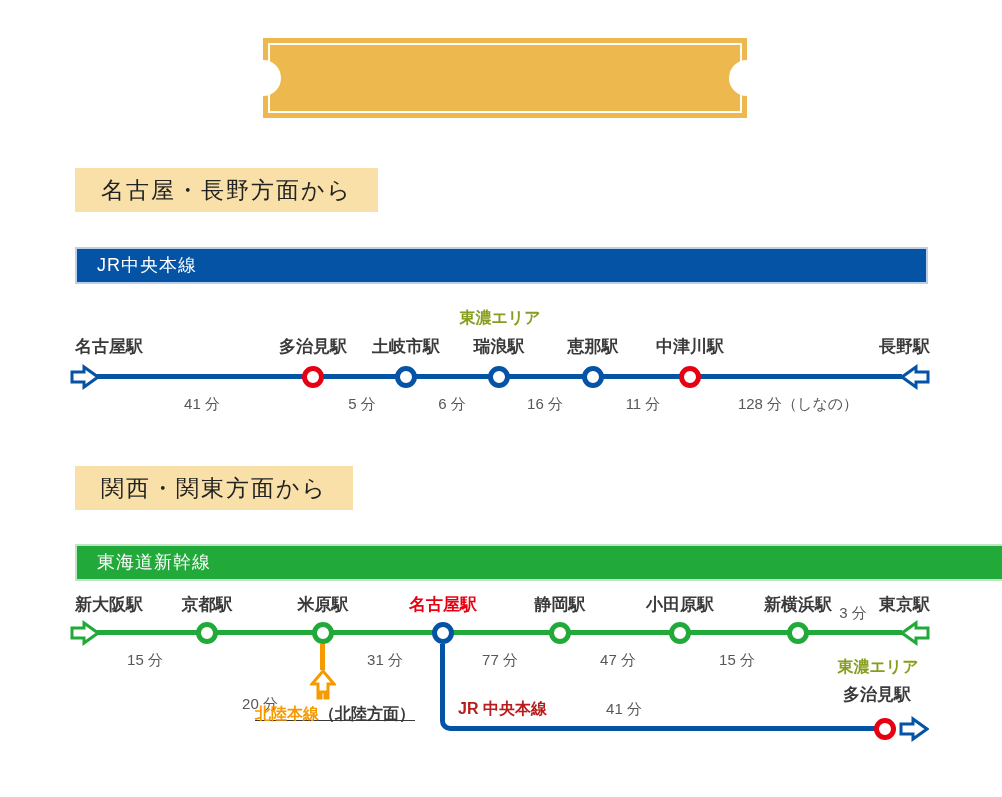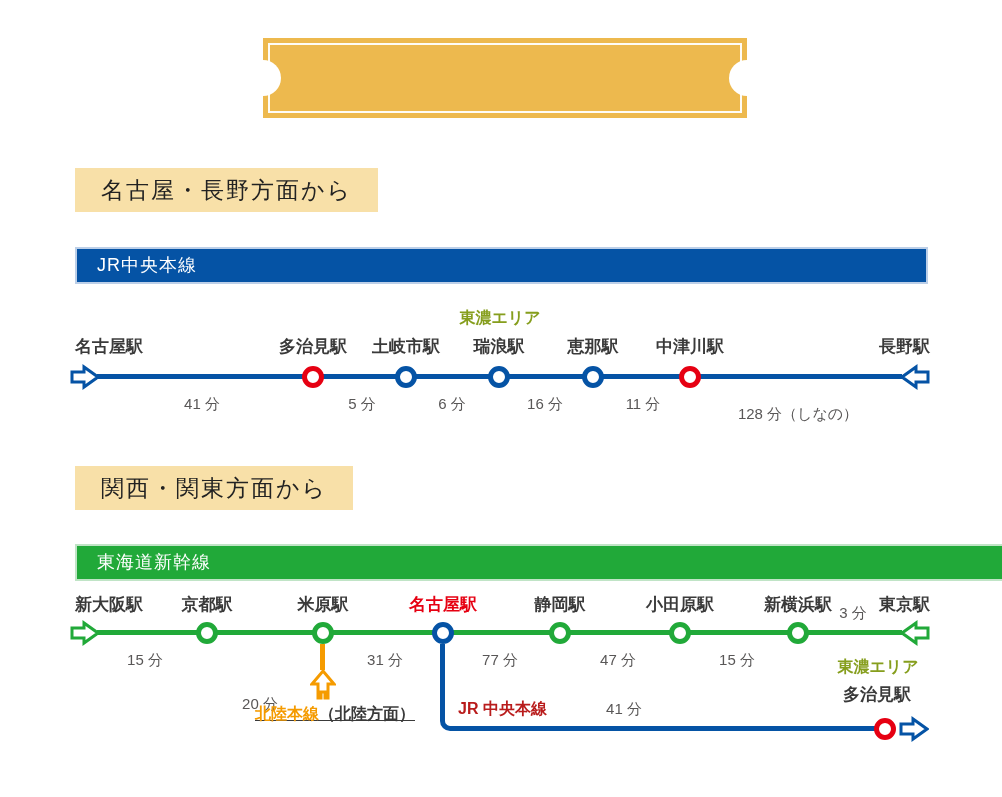--- a/index.html
+++ b/index.html
@@ -88,21 +88,21 @@
 <div class="marker blue" style="left:395px;top:366px;"></div>
 <div class="marker blue" style="left:488px;top:366px;"></div>
 <div class="marker blue" style="left:582px;top:366px;"></div>
 <div class="marker red" style="left:679px;top:366px;"></div>
 
 <div class="time-label centered" style="left:202px;top:395px;">41 分</div>
 <div class="time-label centered" style="left:362px;top:395px;">5 分</div>
 <div class="time-label centered" style="left:452px;top:395px;">6 分</div>
 <div class="time-label centered" style="left:545px;top:395px;">16 分</div>
 <div class="time-label centered" style="left:643px;top:395px;">11 分</div>
-<div class="time-label centered" style="left:798px;top:405px;">128 分（しなの）</div>
+<div class="time-label centered" style="left:798px;top:395px;">128 分（しなの）</div>
 
 <div class="sec-head" style="left:75px;top:466px;">関西・関東方面から</div>
 <div class="bar green" style="left:75px;top:544px;width:967px;">東海道新幹線</div>
 
 <div class="station-label" style="left:75px;top:593px;">新大阪駅</div>
 <div class="station-label centered" style="left:207px;top:593px;">京都駅</div>
 <div class="station-label centered" style="left:323px;top:593px;">米原駅</div>
 <div class="station-label red centered" style="left:443px;top:593px;">名古屋駅</div>
 <div class="station-label centered" style="left:560px;top:593px;">静岡駅</div>
 <div class="station-label centered" style="left:680px;top:593px;">小田原駅</div>

